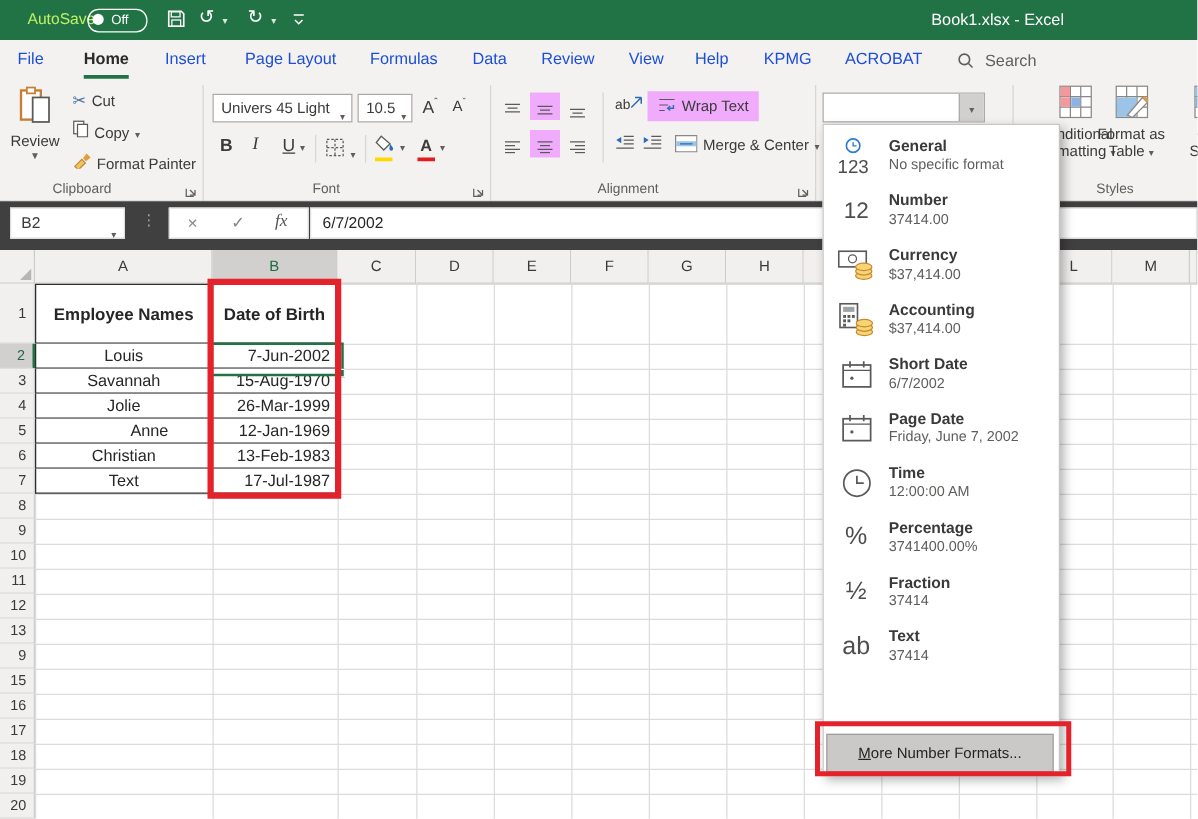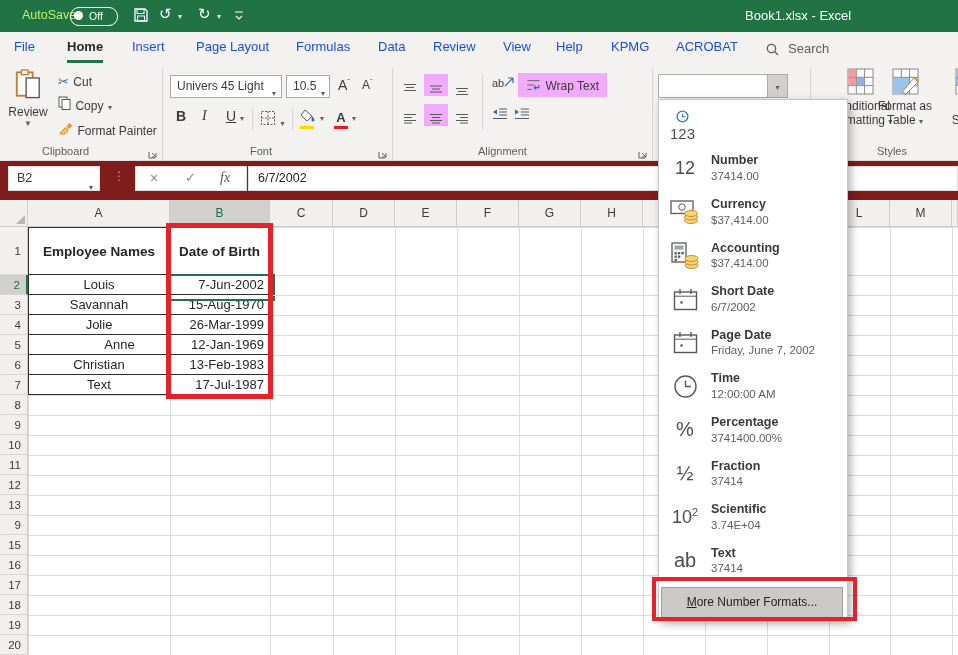--- a/index.html
+++ b/index.html
@@ -25,21 +25,21 @@
   .vsep{width:1px;background:#d8d6d4;}
   .grp-label{font-size:11px;color:#605e5c;}
   .rbtn-label{font-size:12px;color:#3b3a39;}
   .caret{font-size:8px;color:#605e5c;}
   .combo{background:#fff;border:1px solid #acaaa8;box-sizing:border-box;font-size:12px;color:#3b3a39;}
   .hl{background:#f0abfc;}
   .fbtn{font-size:14px;color:#3b3a39;text-align:center;}
   .colorbar{height:3px;width:14px;}
   sup.cap{font-size:8px;color:#3b3a39;}
   
-  #fbar{left:0;top:161px;width:958px;height:39px;background:#7f1d1d;}
+  #fbar{left:0;top:161px;width:958px;height:39px;background:#404040;}
   .whitebox{background:#fff;border:1px solid #e1dfdd;box-sizing:border-box;}
   .fx-sym{font-family:"Liberation Serif",serif;font-style:italic;font-size:14px;color:#555;text-align:right;}
   
   .colhead{top:200px;height:27px;background:#f1f0ef;border-right:1px solid #cfcdcb;border-bottom:1px solid #cfcdcb;
            box-sizing:border-box;text-align:center;font-size:12px;color:#3b3a39;line-height:26px;}
   .colhead.sel{background:#d2d0ce;color:#1e6b41;}
   .rowhead{left:0;width:28px;background:#f1f0ef;border-right:1px solid #cfcdcb;border-bottom:1px solid #d9d7d5;
            box-sizing:border-box;text-align:right;padding-right:6px;font-size:11.5px;color:#3b3a39;}
   .rowhead.sel{background:#d2d0ce;color:#1e6b41;border-right:2px solid #217346;}
   .gl{background:#dcdcdc;}
@@ -242,20 +242,29 @@
         <path d="M1 1.5h12M5 4.5h8M1 7.5h12M5 10h8" stroke="#5a5a5a"></path>
       </svg></div>
   <div class="a" style="left:492px;top:43px;"><svg width="16" height="14" viewBox="0 0 16 14">
         <path d="M7 2h8M7 5h8M7 8h8M1 11.5h14" stroke="#5a5a5a"></path>
         <path d="M5 2.5v5L1 5z" fill="#2b6cb3"></path>
       </svg></div>
   <div class="a" style="left:514px;top:43px;"><svg width="16" height="14" viewBox="0 0 16 14">
         <path d="M7 2h8M7 5h8M7 8h8M1 11.5h14" stroke="#5a5a5a"></path>
         <path d="M1 2.5v5L5 5z" fill="#2b6cb3"></path>
       </svg></div>
+  <div class="a" style="left:540px;top:40px;height:24px;line-height:24px;">
+    <span><svg width="18" height="14" viewBox="0 0 18 14" style="vertical-align:-2px;">
+          <rect x="0.5" y="0.5" width="17" height="13" fill="#fff" stroke="#8a8886"></rect>
+          <rect x="1" y="5" width="16" height="4" fill="#9cc3e8"></rect>
+          <path d="M4 7h10" stroke="#2b6cb3"></path>
+        </svg></span>
+    <span class="rbtn-label">Merge &amp; Center</span>
+    <span class="caret">▾</span>
+  </div>
   <div class="a grp-label" style="left:478px;top:81px;">Alignment</div>
   <span class="a" style="left:638px;top:81px;">
     <svg width="10" height="10" viewBox="0 0 10 10">
         <path d="M1 3v6h6" fill="none" stroke="#605e5c"></path>
         <path d="M4 4l4 4M8 4v4h-4" fill="none" stroke="#605e5c"></path>
       </svg>
   </span>
 
   <div class="a combo" style="left:658px;top:10px;width:130px;height:24px;">
     <span class="a" style="right:0;top:0;width:19px;height:22px;background:#d2d0ce;border-left:1px solid #acaaa8;text-align:center;line-height:22px;"><span class="caret">▾</span></span>
@@ -410,20 +419,24 @@
       <div class="mi">
         <span class="mi-ic">
           <span class="ic-g">
             <svg width="13" height="13" viewBox="0 0 14 14">
               <circle cx="7" cy="7" r="5.8" fill="none" stroke="#2e7bd1" stroke-width="1.4"></circle>
               <path d="M7 4v3.2h3" fill="none" stroke="#2e7bd1" stroke-width="1.2"></path>
             </svg>
             <span class="g123">123</span>
           </span>
         </span>
+    <span class="mi-t">
+      <div class="mi-name">General</div>
+      <div class="mi-val">No specific format</div>
+    </span>
       </div>
       <div class="mi">
         <span class="mi-ic">
           <span class="ic-txt">12</span>
         </span>
     <span class="mi-t">
       <div class="mi-name">Number</div>
       <div class="mi-val">37414.00</div>
     </span>
       </div>
@@ -522,29 +535,20 @@
         <span class="mi-ic">
           <span class="ic-txt lg">½</span>
         </span>
     <span class="mi-t">
       <div class="mi-name">Fraction</div>
       <div class="mi-val">37414</div>
     </span>
       </div>
       <div class="mi">
         <span class="mi-ic">
-          <span class="ic-txt">10<sup style="font-size:11px;">2</sup></span>
-        </span>
-    <span class="mi-t">
-      <div class="mi-name">Scientific</div>
-      <div class="mi-val">3.74E+04</div>
-    </span>
-      </div>
-      <div class="mi">
-        <span class="mi-ic">
           <span class="ic-txt lg">ab</span>
         </span>
     <span class="mi-t">
       <div class="mi-name">Text</div>
       <div class="mi-val">37414</div>
     </span>
       </div>
     </div>
   <div class="a" id="fmt-footer"><u>M</u>ore Number Formats...</div>
 </div>

